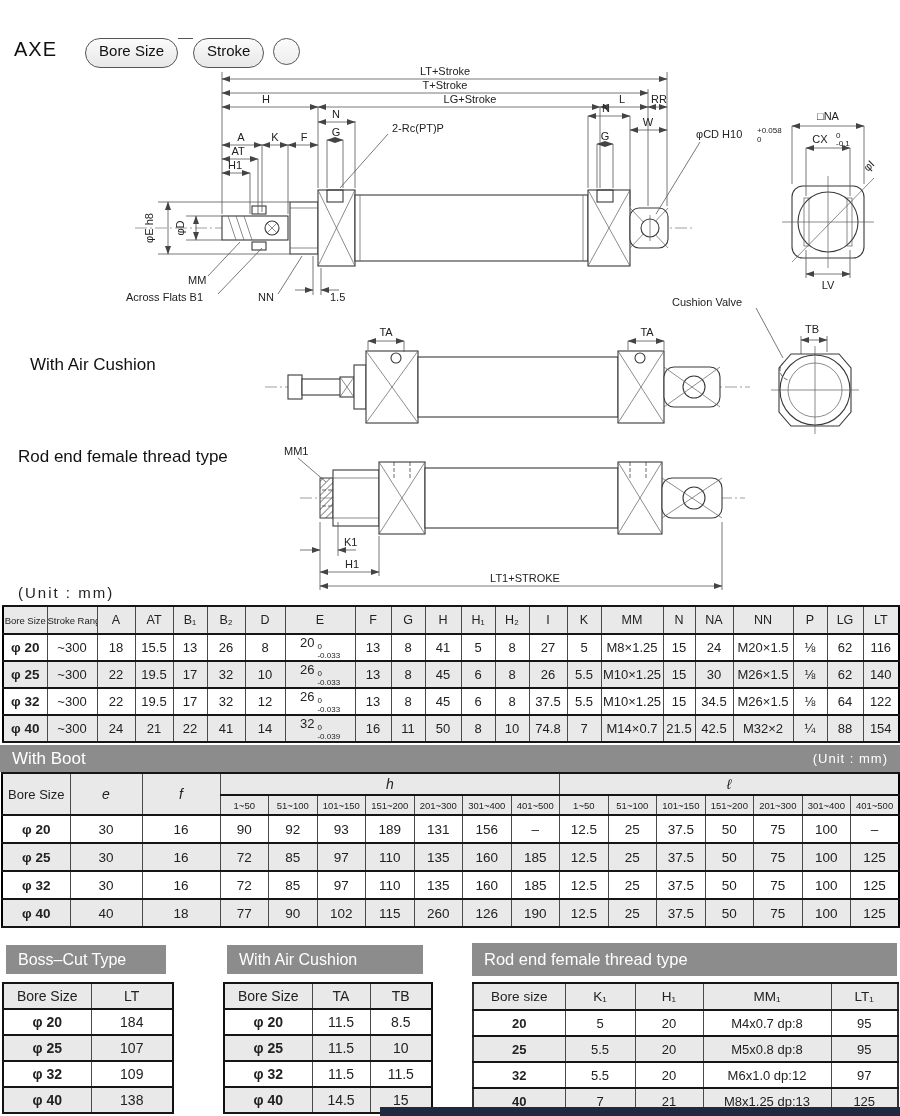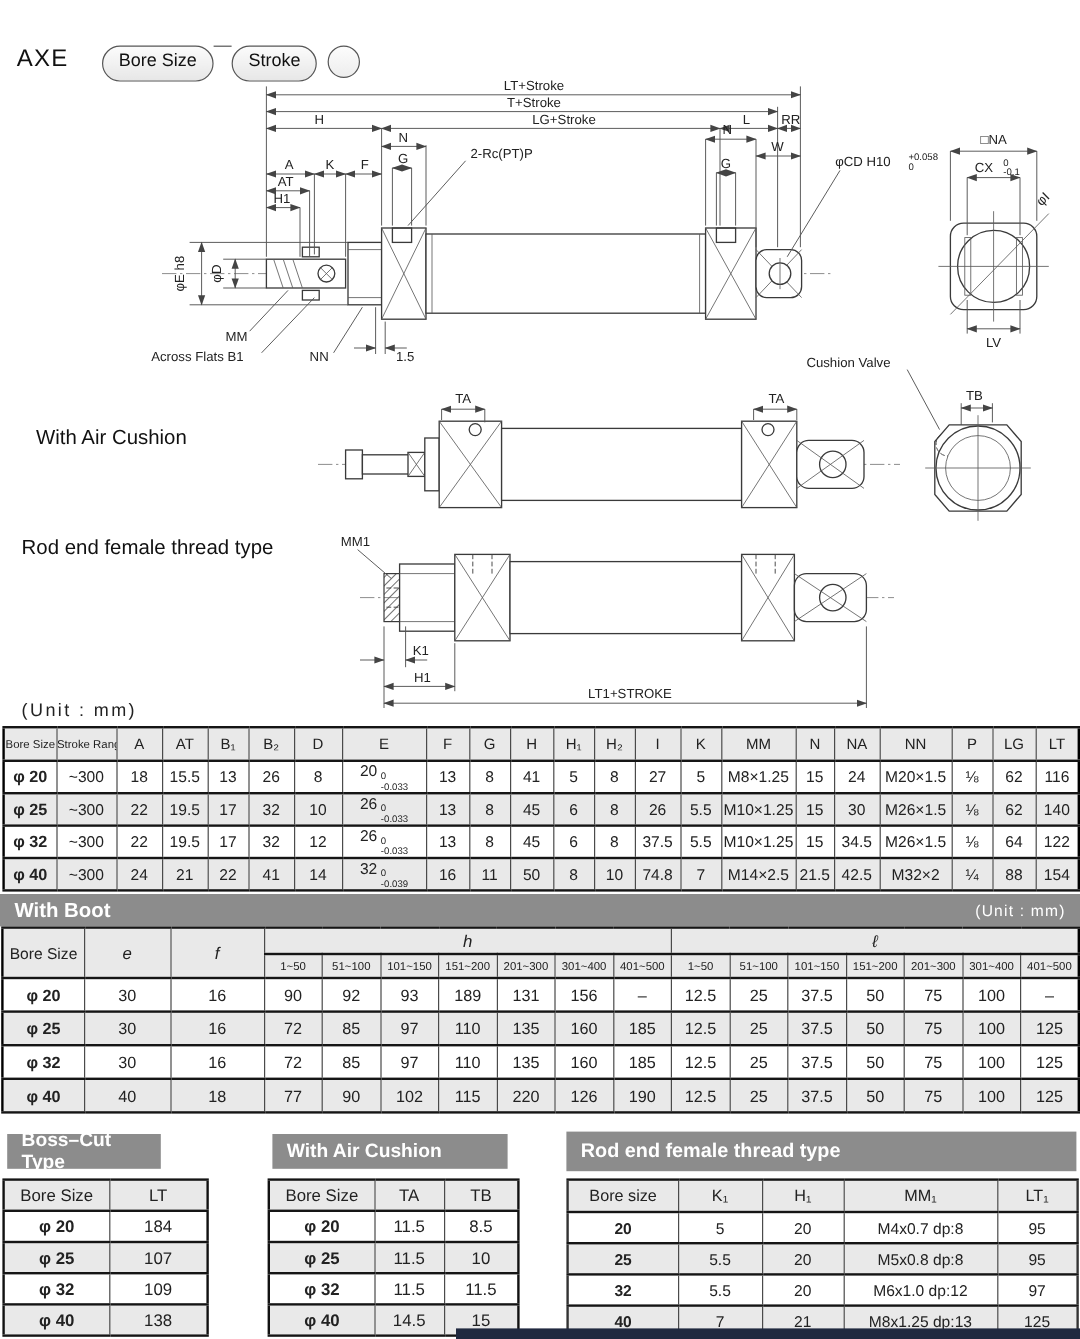--- a/index.html
+++ b/index.html
@@ -43,33 +43,33 @@
   
   #maintbl{left:2px;top:605px;width:896px;border:2px solid #000}
   #maintbl th{height:28px;font-size:12.5px}
   #maintbl th:nth-child(1),#maintbl th:nth-child(2){font-size:9.5px}
   #maintbl td{height:27px;font-size:13px}
   #maintbl td.rowhead{font-size:13.5px}
   .tolstack{display:inline-flex;flex-direction:column;align-items:flex-start;font-size:8px;line-height:8.5px;margin-left:3px;vertical-align:-2px}
 
   
   .graybar{position:absolute;background:#8c8c8c;color:#fff;display:flex;align-items:center;justify-content:space-between;padding:0 12px}
-  .graybar .t{font-weight:bold}
+  .graybar .t{font-weight:normal}
   #bootbar{left:0;top:745px;width:900px;height:27px}
   #bootbar .t{font-size:17px}
   #bootbar .u{font-size:13px;letter-spacing:1px}
   #boottbl{left:1px;top:772px;width:898px;border:2px solid #000}
   #boottbl th.big{font-size:13px;height:24px}
   #boottbl th.it{font-style:italic;font-size:14px}
   #boottbl th.grp{font-style:italic;font-size:14px;height:22px}
   #boottbl tr.sub th{font-size:9.5px;height:20px}
   #boottbl td{height:28px;font-size:13.5px}
 
   
-  #bosscutbar{left:6px;top:945px;width:128px;height:29px}
+  #bosscutbar{left:6px;top:945px;width:160px;height:29px}
   #bosscutbar .t{font-size:16px}
   #bosstbl{left:2px;top:982px;width:170px;border:2px solid #111}
   #bosstbl th{height:26px;font-size:14px}
   #bosstbl td{height:26px;font-size:14px}
 
   #aircushbar{left:227px;top:945px;width:196px;height:29px}
   #aircushbar .t{font-size:16px}
   #airtbl{left:223px;top:982px;width:208px;border:2px solid #111}
   #airtbl th{height:26px;font-size:14px}
   #airtbl td{height:26px;font-size:14px}
@@ -522,21 +522,21 @@
               <span>0</span>
               <span>-0.039</span>
             </span></td>
           <td>16</td>
           <td>11</td>
           <td>50</td>
           <td>8</td>
           <td>10</td>
           <td>74.8</td>
           <td>7</td>
-          <td>M14×2.5</td>
+          <td>M14×0.7</td>
           <td>21.5</td>
           <td>42.5</td>
           <td>M32×2</td>
           <td>¼</td>
           <td>88</td>
           <td>154</td>
         </tr>
       </tbody>
   </table>
 
@@ -635,21 +635,21 @@
           <td>125</td>
         </tr>
         <tr class="alt">
           <td class="rowhead">φ 40</td>
           <td>40</td>
           <td>18</td>
           <td>77</td>
           <td>90</td>
           <td>102</td>
           <td>115</td>
-          <td>220</td>
+          <td>260</td>
           <td>126</td>
           <td>190</td>
           <td>12.5</td>
           <td>25</td>
           <td>37.5</td>
           <td>50</td>
           <td>75</td>
           <td>100</td>
           <td>125</td>
         </tr>

